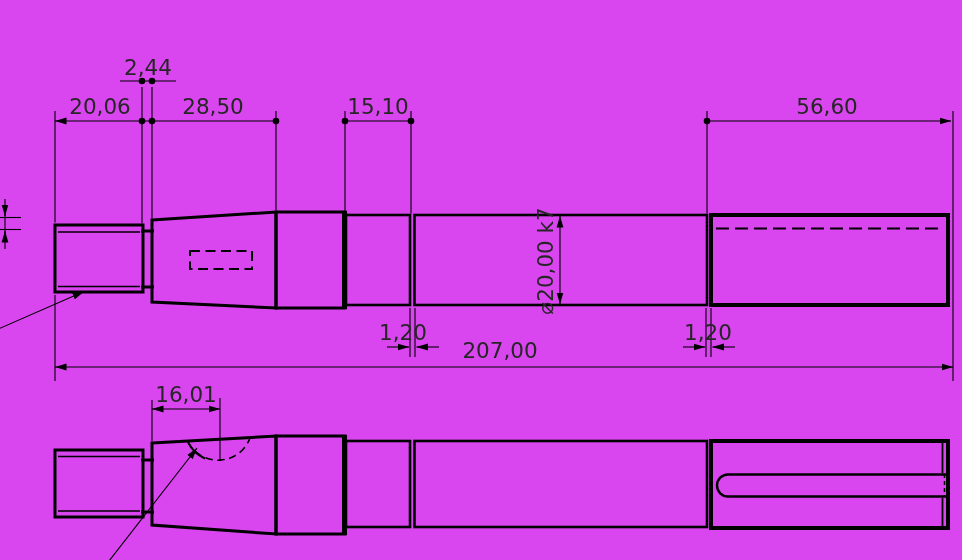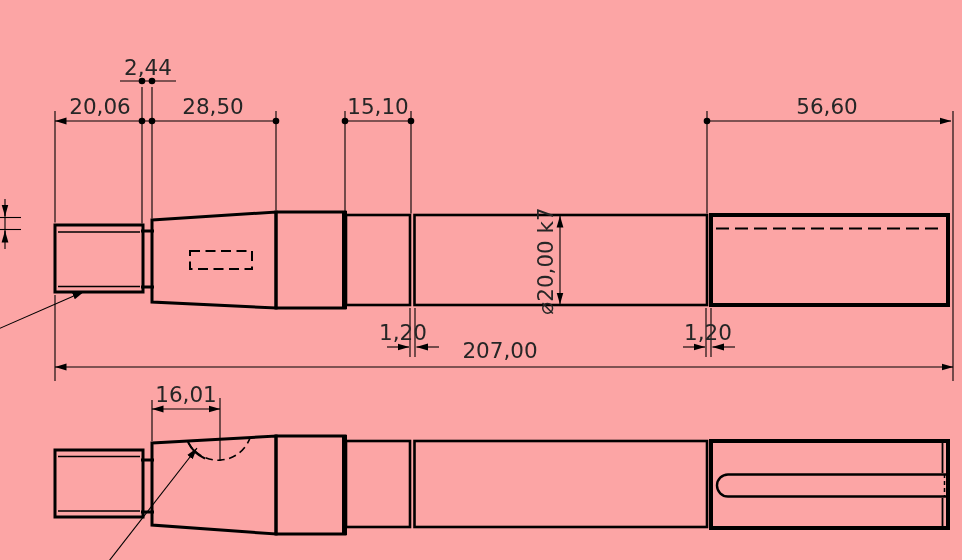--- a/index.html
+++ b/index.html
@@ -1,16 +1,16 @@
 <!DOCTYPE html>
 <html><head>
 <meta charset="utf-8">
 <style>
   html,body{margin:0;padding:0;background:#fff;}
-  #stage{position:relative;width:962px;height:560px;background:#fca5a5;overflow:hidden;
+  #stage{position:relative;width:962px;height:560px;background:#d946ef;overflow:hidden;
          font-family:"DejaVu Sans", sans-serif;}
   svg{position:absolute;left:0;top:0;}
   .thick{stroke:#000;stroke-width:3;fill:none;}
   .xthick{stroke:#000;stroke-width:4;fill:none;}
   .med{stroke:#000;stroke-width:2.6;fill:none;}
   .thin{stroke:#000;stroke-width:1.1;fill:none;}
   .threadline{stroke:#000;stroke-width:1.4;fill:none;}
   .hidden-d{stroke:#000;stroke-width:1.9;fill:none;stroke-dasharray:13 6;}
   .hidden-k{stroke:#000;stroke-width:2;fill:none;stroke-dasharray:10 5.5;}
   .hidden-a{stroke:#000;stroke-width:1.6;fill:none;stroke-dasharray:7.5 4.5;}

